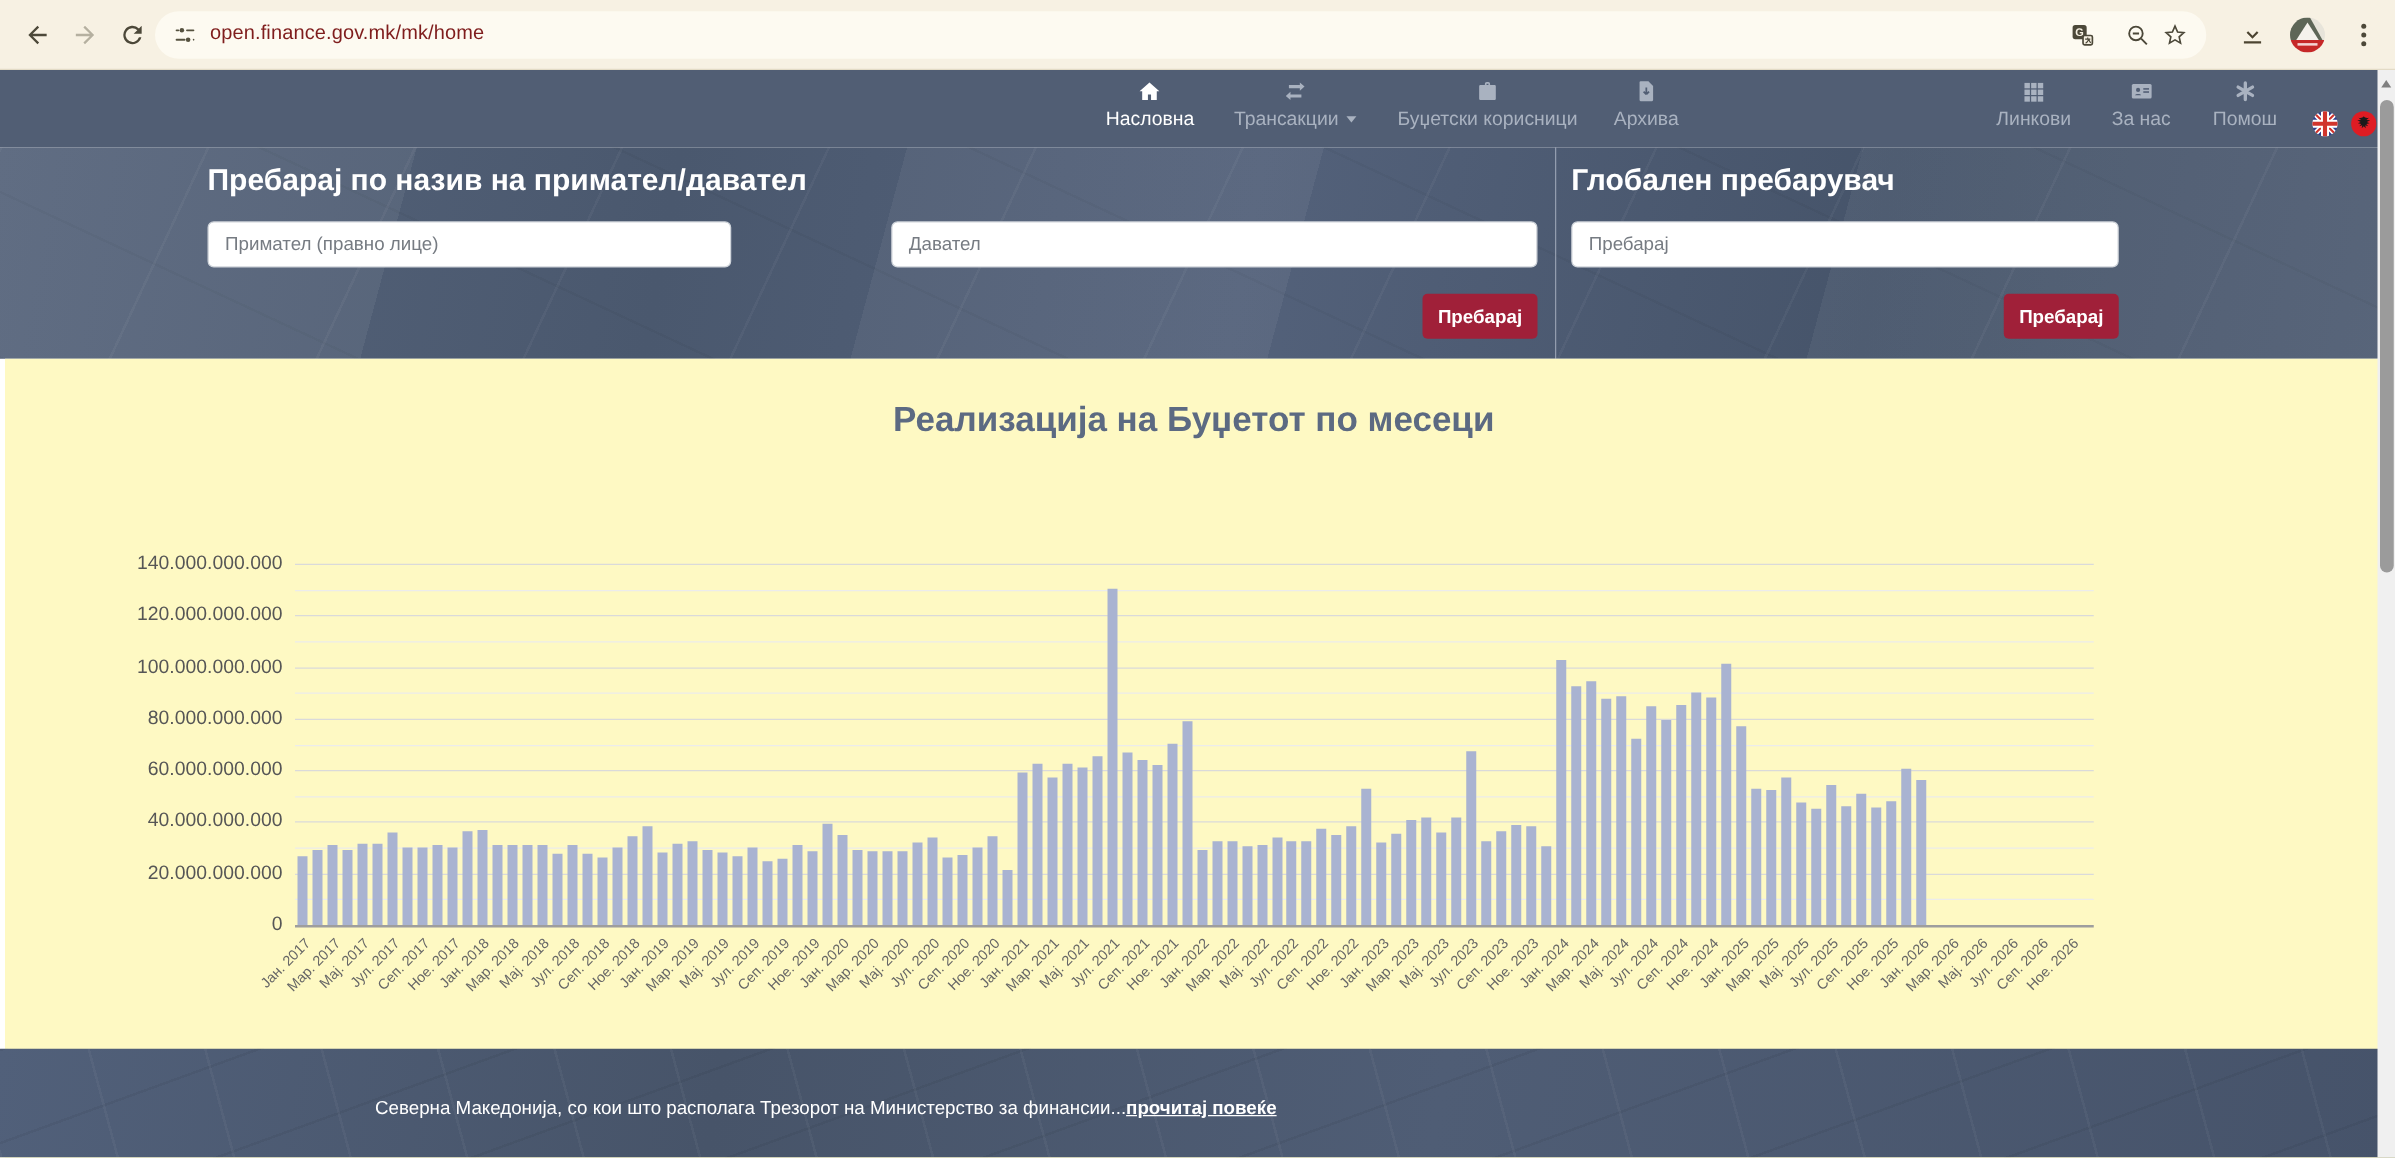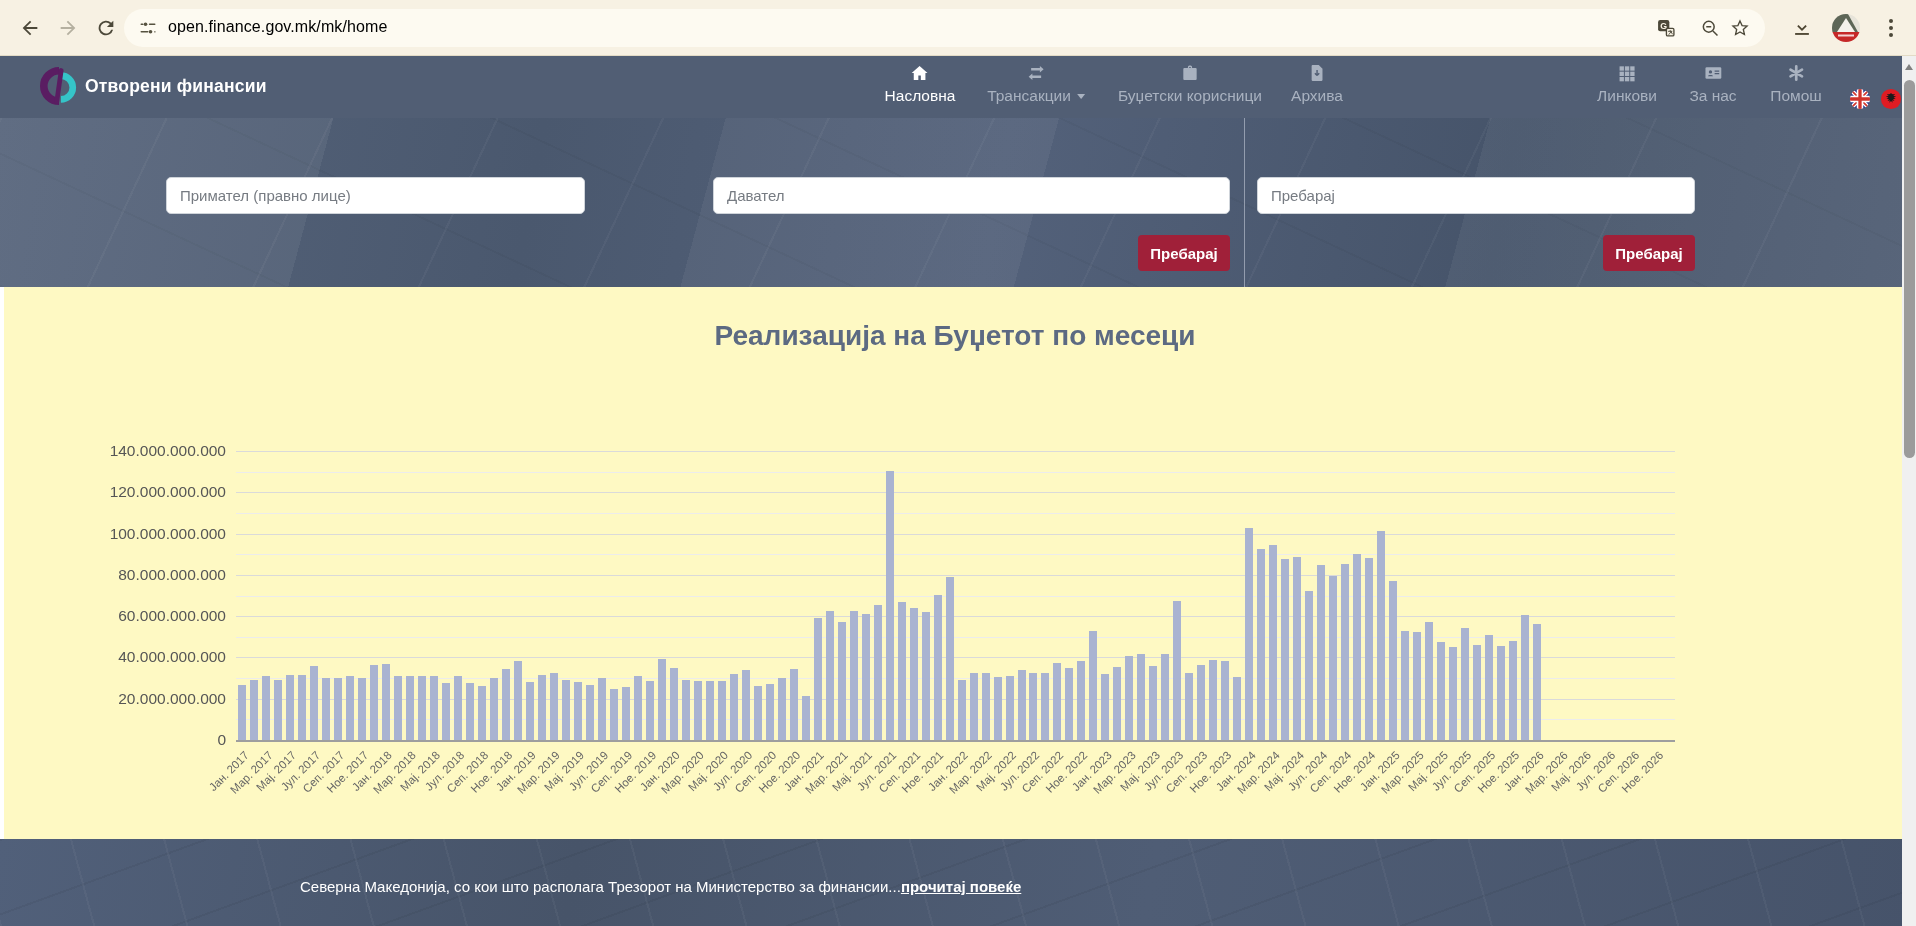--- a/index.html
+++ b/index.html
@@ -9,21 +9,21 @@
 
 #chrome { position:absolute; left:0; top:0; width:1916px; height:56px; background:#f7f1e3; border-bottom:1px solid #e3dbc6; }
 .cbtn { position:absolute; top:17px; width:22px; height:22px; color:#4c4839; }
 .cbtn svg { width:100%; height:100%; }
 #btn-back { left:19px; }
 #btn-fwd { left:57px; color:#b5b0a0; }
 #btn-reload { left:95px; }
 #omnibox { position:absolute; left:124px; top:9px; width:1641px; height:38px; background:#fdfaf1; border-radius:19px; }
 #site-info { position:absolute; left:14px; top:9px; width:20px; height:20px; color:#55513f; }
 #site-info svg { width:100%; height:100%; }
-#url-text { position:absolute; left:44px; top:9px; font-size:16px; color:#000000; letter-spacing:0.1px; }
+#url-text { position:absolute; left:44px; top:9px; font-size:16px; color:#7f1d1d; letter-spacing:0.1px; }
 .omni-ic { position:absolute; top:9px; width:20px; height:20px; color:#4c4839; }
 .omni-ic svg { width:100%; height:100%; }
 #ic-translate { left:1532px; }
 #ic-zoom { left:1576px; }
 #ic-star { left:1606px; }
 #ic-download { position:absolute; left:1791px; top:17px; width:22px; height:22px; color:#4c4431; }
 #ic-download svg { width:100%; height:100%; }
 #avatar { position:absolute; left:1832px; top:14px; width:28px; height:28px; }
 #ic-menu { position:absolute; left:1884px; top:16px; width:14px; height:24px; color:#4c4839; }
 #ic-menu svg { width:100%; height:100%; }
@@ -145,28 +145,20 @@
         </g>
       </svg></span>
   <span id="ic-menu"><svg viewBox="0 0 14 24" fill="currentColor">
         <circle cx="7" cy="5" r="2"></circle>
         <circle cx="7" cy="12" r="2"></circle>
         <circle cx="7" cy="19" r="2"></circle>
       </svg></span>
 </div>
 
 <div id="navbar">
-  <div id="brand">
-    <svg id="brand-logo" viewBox="0 0 40 40">
-      <path d="M20 4 A16 16 0 0 0 20 36" fill="none" stroke="#5a1d62" stroke-width="8"></path>
-      <path d="M22 9 A12.5 12.5 0 0 1 22 34" fill="none" stroke="#35c4c8" stroke-width="7"></path>
-      <rect x="17.5" y="1" width="5" height="38" rx="2.5" fill="#5a1d62" transform="rotate(8 20 20)"></rect>
-    </svg>
-    <span id="brand-name">Отворени финансии</span>
-  </div>
 
   <div class="nav-item active" style="left:920px">
     <span class="nicon"><svg viewBox="0 0 24 24">
           <path d="M12 3.5 2.5 12H5v8.5h5.5V15h3v5.5H19V12h2.5z" fill="currentColor"></path>
         </svg></span>
     <span class="nlabel">Насловна</span>
   </div>
   <div class="nav-item" style="left:1036px">
     <span class="nicon"><svg viewBox="0 0 24 24" fill="currentColor">
           <path d="M16.5 3.5 21 7.5l-4.5 4V9H6V6h10.5zM7.5 12.5 3 16.5l4.5 4V18H18v-3H7.5z"></path>
@@ -237,24 +229,26 @@
   </span>
   <span class="flag" style="left:1880px">
     <svg viewBox="0 0 24 24">
         <circle cx="12" cy="12" r="11" fill="#df1c23"></circle>
         <path d="M12 5.5c-.9 1.4-2.6 1.7-4.6 1.2l2.3 2-3.3.3 2.9 1.5-2.4 1 2.9.7-1.7 2 2.6-.8-.5 2.6 1.8-1.9 1.8 1.9-.5-2.6 2.6.8-1.7-2 2.9-.7-2.4-1 2.9-1.5-3.3-.3 2.3-2c-2 .5-3.7.2-4.6-1.2z" fill="#1a1a1a"></path>
       </svg>
   </span>
 </div>
 
 <div id="hero">
+  <div class="hero-h" id="hero-h1">Пребарај по назив на примател/давател</div>
   <input class="hero-input" id="inp-provider" placeholder="Давател" style="">
   <input class="hero-input" id="inp-receiver" placeholder="Примател (правно лице)" style="">
   <button class="hero-btn" id="btn-search1">Пребарај</button>
   <div id="hero-divider"></div>
+  <div class="hero-h" id="hero-h2">Глобален пребарувач</div>
   <input class="hero-input" id="inp-global" placeholder="Пребарај" style="">
   <button class="hero-btn" id="btn-search2">Пребарај</button>
 </div>
 
 <div id="main">
   <div id="chart-title">Реализација на Буџетот по месеци</div>
   <div id="chart-layer">
       <div class="gridline" style="left: 232px; width: 1439px; top: 453px; background: rgb(158, 158, 158); height: 2px;"></div>
       <div class="gridline" style="left: 232px; width: 1439px; top: 432.4px; background: rgb(236, 236, 236);"></div>
       <div class="gridline" style="left: 232px; width: 1439px; top: 411.7px; background: rgb(218, 218, 218);"></div>

